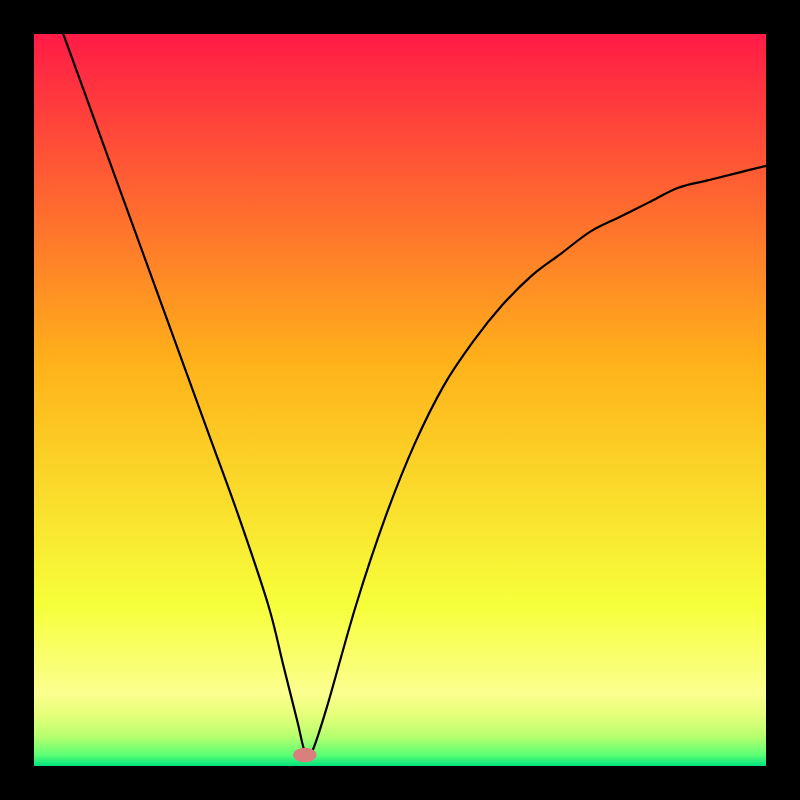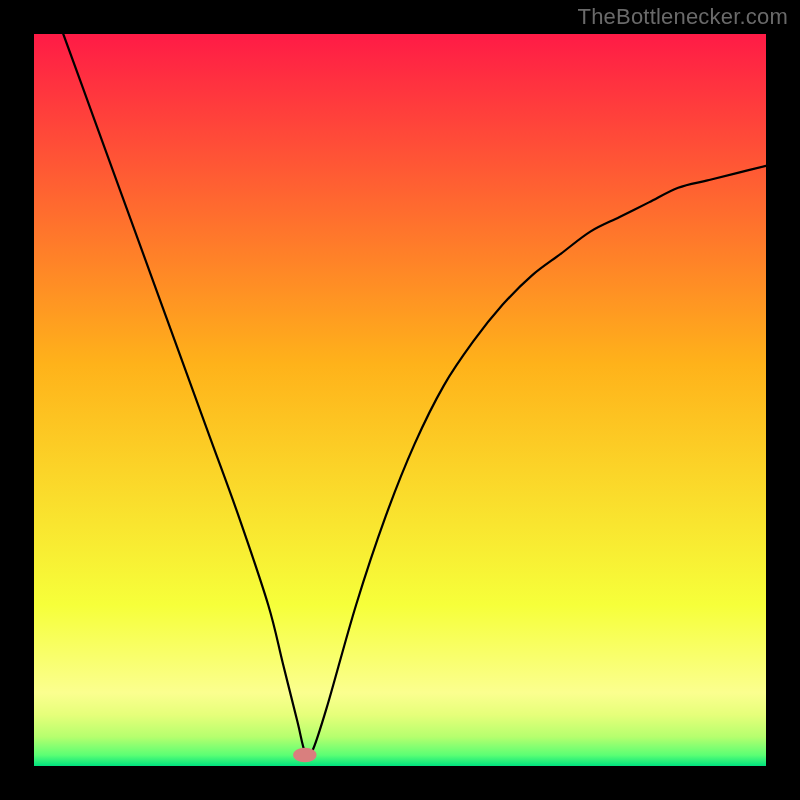--- a/index.html
+++ b/index.html
@@ -33,21 +33,20 @@
     left: 34px;
     top: 34px;
     width: 732px;
     height: 732px;
   }
 </style>
 </head>
 <body>
 
 <div class="frame">
-  <div class="watermark">TheBottlenecker.com</div>
   <svg class="plot" viewBox="0 0 732 732" preserveAspectRatio="none">
     <defs>
       <linearGradient id="bg-grad" x1="0" y1="0" x2="0" y2="1">
           <stop offset="0%" stop-color="#ff1b46"></stop>
           <stop offset="45%" stop-color="#ffb21a"></stop>
           <stop offset="78%" stop-color="#f6ff3a"></stop>
           <stop offset="90%" stop-color="#fbff8f"></stop>
           <stop offset="93%" stop-color="#e6ff7a"></stop>
           <stop offset="96%" stop-color="#b6ff6e"></stop>
           <stop offset="98.5%" stop-color="#5cff74"></stop>

